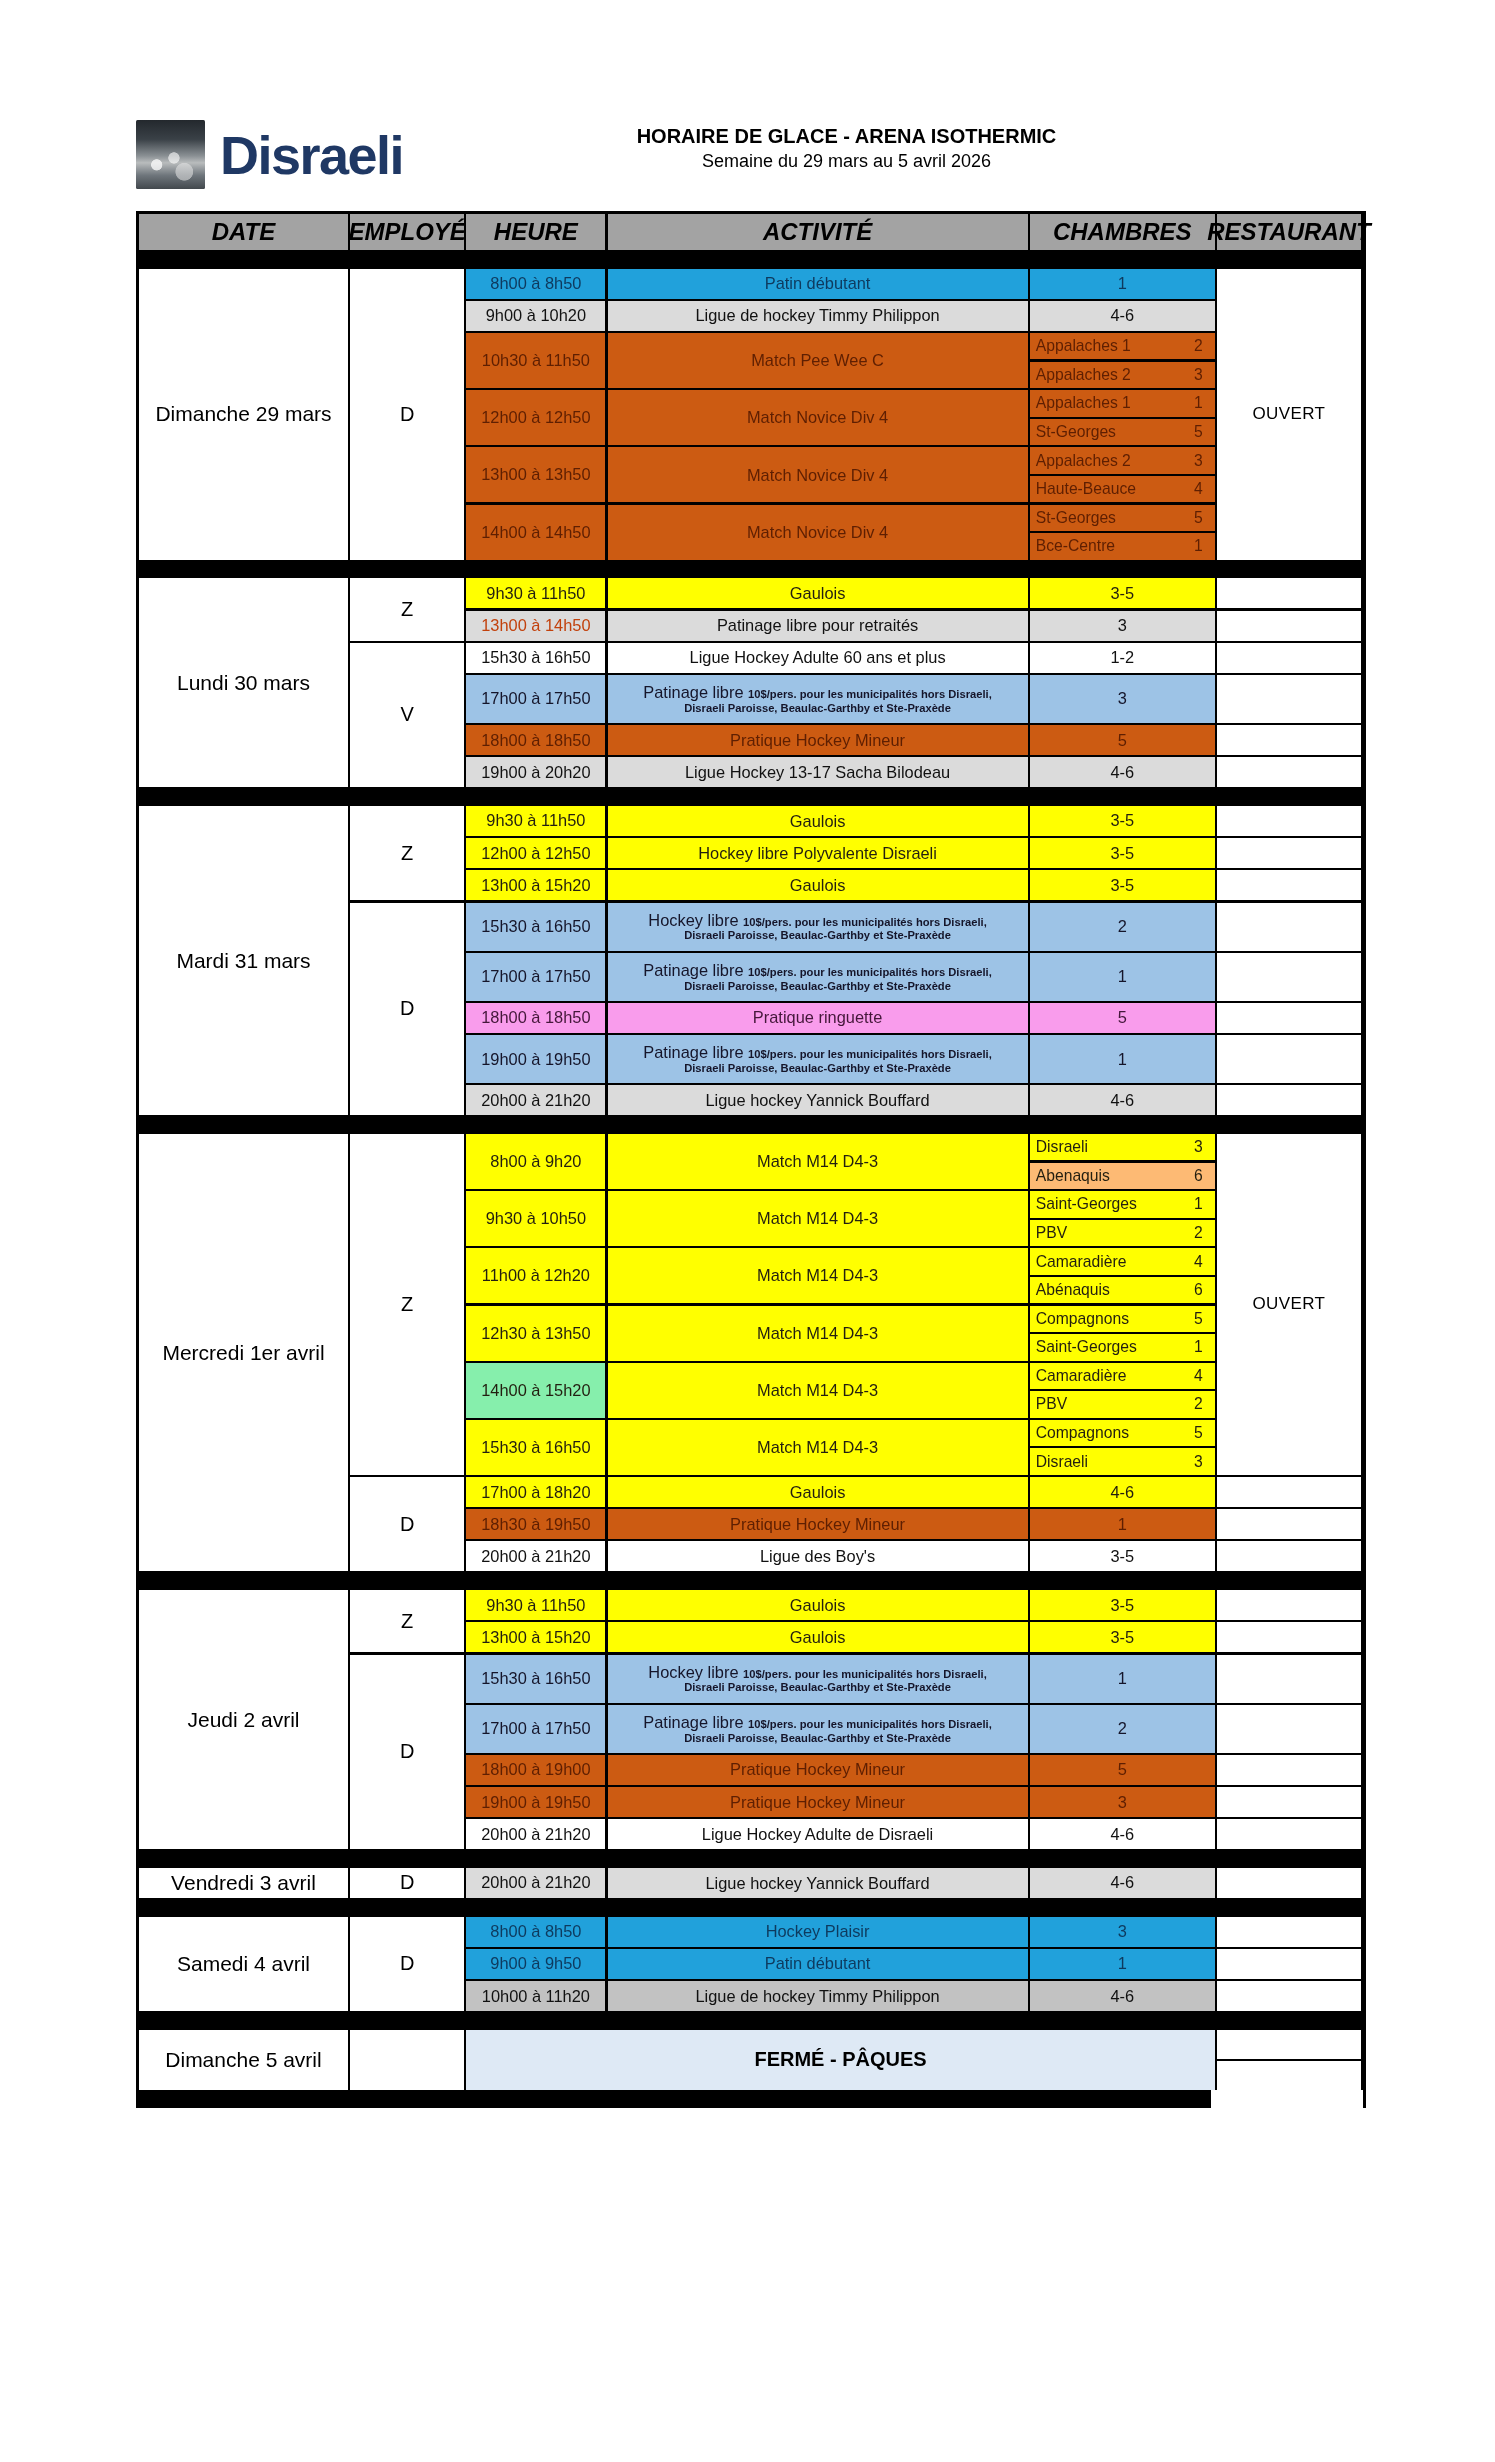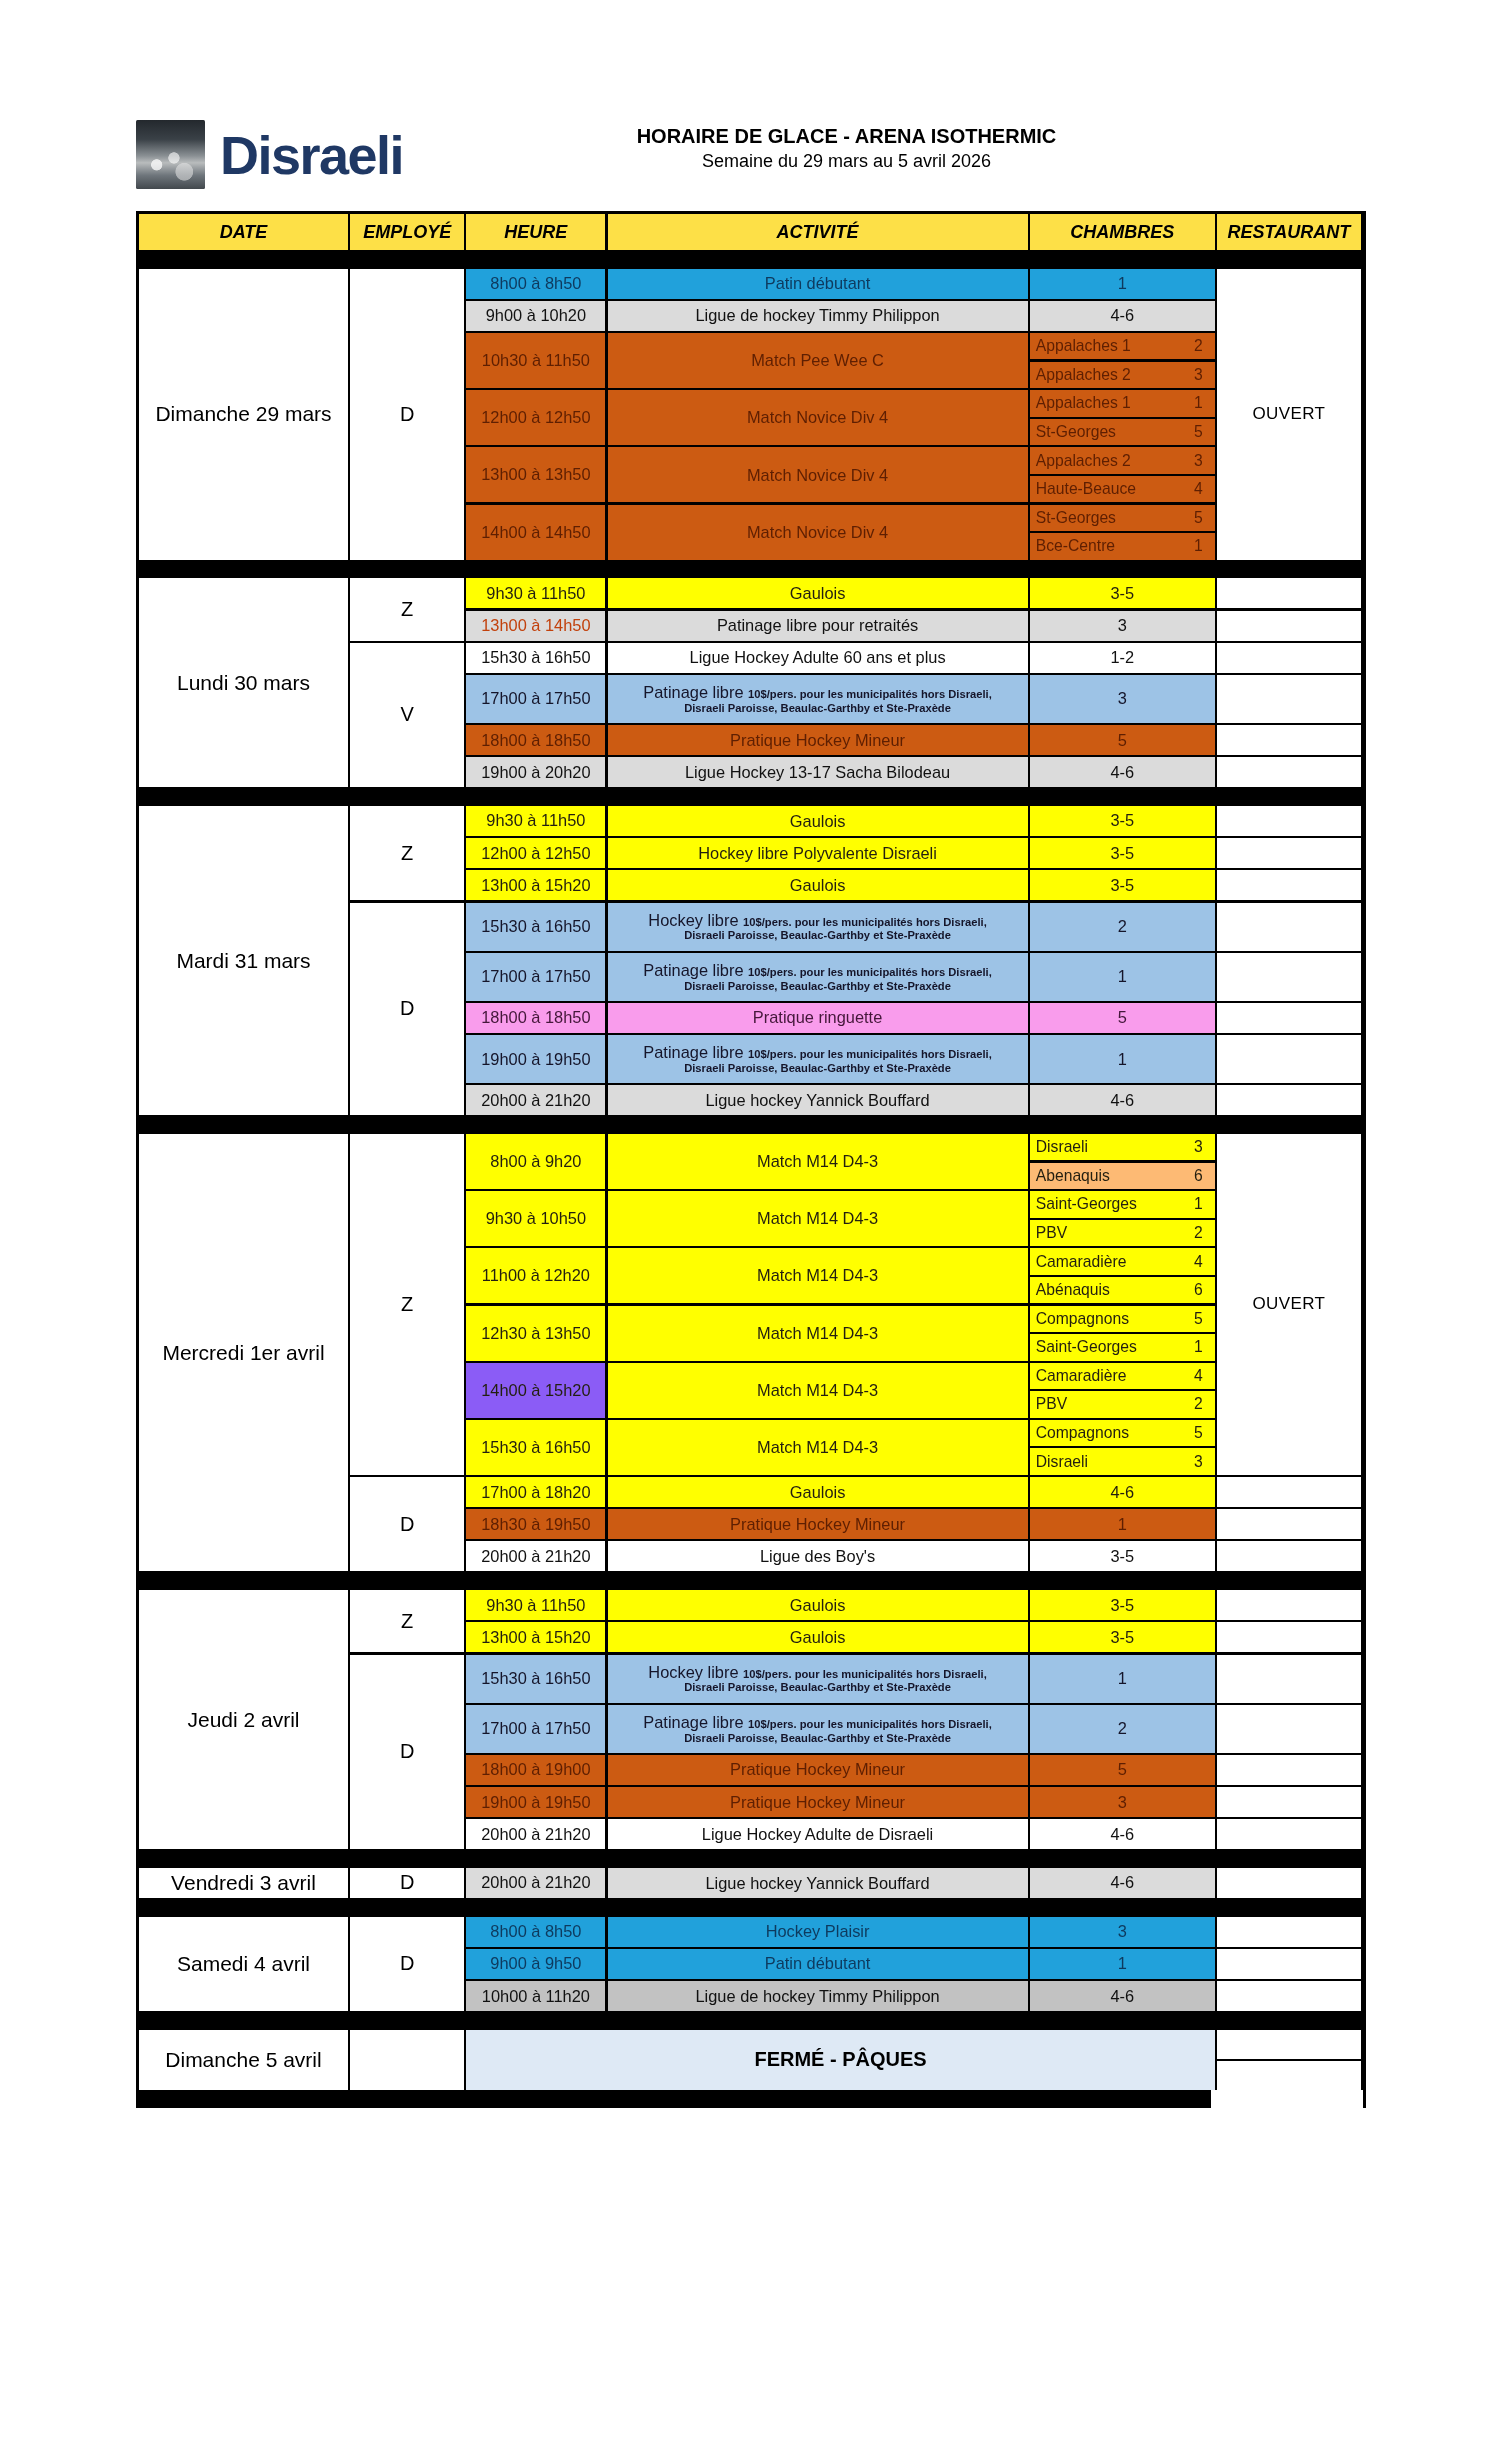--- a/index.html
+++ b/index.html
@@ -32,22 +32,22 @@
     background:#fff;border-left:3px solid #000;border-right:3px solid #000;
     box-sizing:border-box;
   }
   .grid{
     display:grid;
     grid-template-columns:209px 114px 139px 420px 185px 144px;
     gap:2.2px;background:#000;
   }
   .theader{border-top:3.7px solid #000;}
   .th{
-    background:#fde047;height:36px;display:flex;align-items:center;justify-content:center;
-    font-size:18px;font-weight:700;font-style:italic;color:#000;
+    background:#a3a3a3;height:36px;display:flex;align-items:center;justify-content:center;
+    font-size:24px;font-weight:700;font-style:italic;color:#000;
   }
   .band{height:18.7px;background:#000;}
   .band.partial{width:1072px;}
   .cell{background:#fff;display:flex;align-items:center;justify-content:center;text-align:center;}
   .date-cell{font-size:21px;color:#000;}
   .emp-cell{font-size:20px;color:#000;}
   .time-cell{font-size:16.4px;}
   .act-cell{font-size:16.4px;flex-direction:column;line-height:1.15;padding:1.5px 4.5px;}
   .act-note{font-size:11.2px;font-weight:700;}
   .rooms-cell{font-size:16.4px;}
@@ -269,21 +269,21 @@
           <div class="rooms-split" style="grid-area: 4 / 5;">
             <div class="room-sub" style="background: rgb(255, 255, 0); color: rgb(35, 31, 16);">
               <span>Compagnons</span>
               <span>5</span>
             </div>
             <div class="room-sub" style="background: rgb(255, 255, 0); color: rgb(35, 31, 16);">
               <span>Saint-Georges</span>
               <span>1</span>
             </div>
           </div>
-          <div class="cell time-cell" style="grid-area: 5 / 3; background: #8b5cf6; color: rgb(35, 31, 16);">14h00 à 15h20</div>
+          <div class="cell time-cell" style="grid-area: 5 / 3; background: #86efac; color: rgb(35, 31, 16);">14h00 à 15h20</div>
           <div class="cell act-cell" style="grid-area: 5 / 4; background: rgb(255, 255, 0); color: rgb(35, 31, 16);">Match M14 D4-3</div>
           <div class="rooms-split" style="grid-area: 5 / 5;">
             <div class="room-sub" style="background: rgb(255, 255, 0); color: rgb(35, 31, 16);">
               <span>Camaradière</span>
               <span>4</span>
             </div>
             <div class="room-sub" style="background: rgb(255, 255, 0); color: rgb(35, 31, 16);">
               <span>PBV</span>
               <span>2</span>
             </div>

